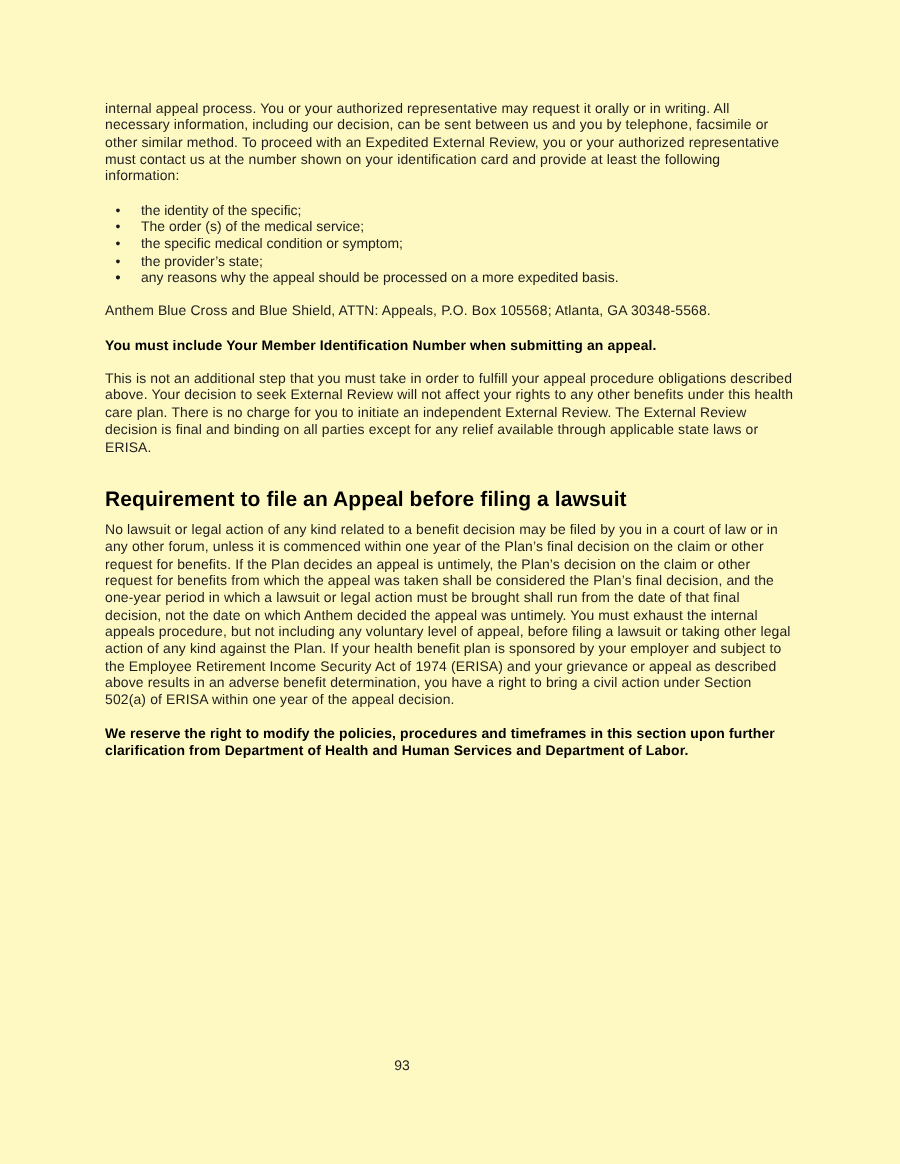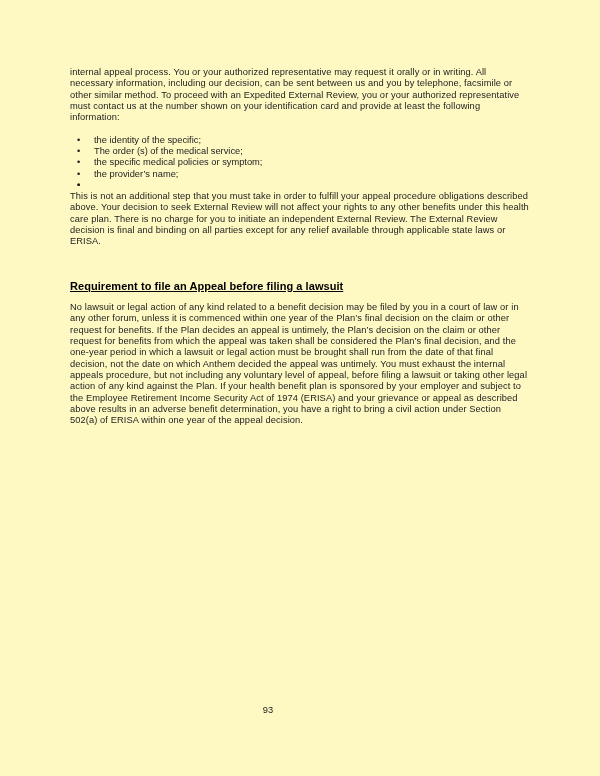--- a/index.html
+++ b/index.html
@@ -58,27 +58,26 @@
   }
   ul.bullet-list li .bullet-dot {
     position: absolute;
     left: 7px;
     top: 0;
     font-size: 9.3px;
     line-height: 11.35px;
     color: #1c1c1c;
   }
   h2.section-heading {
-    font-size: 11px;
+    font-size: 14px;
     line-height: 13px;
     font-weight: bold;
-    margin: 16px 0 9px 0;
+    margin: 6px 0 9px 0;
     color: #000000;
     letter-spacing: 0.005em;
-    text-decoration: underline;
   }
   .spacer-sm { height: 5px; }
   .page-number {
     position: absolute;
     left: 0;
     top: 705px;
     width: 536px;
     text-align: center;
     font-size: 9.3px;
     line-height: 11px;
@@ -98,42 +97,46 @@
       <li>
         <span class="bullet-dot">•</span>
         <span>the identity of the specific;</span>
       </li>
       <li>
         <span class="bullet-dot">•</span>
         <span>The order (s) of the medical service;</span>
       </li>
       <li>
         <span class="bullet-dot">•</span>
-        <span>the specific medical policies or symptom;</span>
+        <span>the specific medical condition or symptom;</span>
       </li>
       <li>
         <span class="bullet-dot">•</span>
-        <span>the provider’s name;</span>
+        <span>the provider’s state;</span>
       </li>
       <li>
         <span class="bullet-dot">•</span>
       </li>
       <li>
         <span class="bullet-dot">•</span>
+        <span>any reasons why the appeal should be processed on a more expedited basis.</span>
       </li>
     </ul>
 
 
+    <p class="body-para">Anthem Blue Cross and Blue Shield, ATTN: Appeals, P.O. Box 105568; Atlanta, GA 30348-5568.</p>
 
+    <p class="body-para bold">You must include Your Member Identification Number when submitting an appeal.</p>
 
     <p class="body-para">This is not an additional step that you must take in order to fulfill your appeal procedure obligations described above. Your decision to seek External Review will not affect your rights to any other benefits under this health care plan.  There is no charge for you to initiate an independent External Review. The External Review decision is final and binding on all parties except for any relief available through applicable state laws or ERISA.</p>
 
     <div class="spacer-sm"></div>
 
     <h2 class="section-heading">Requirement to file an Appeal before filing a lawsuit</h2>
 
     <p class="body-para">No lawsuit or legal action of any kind related to a benefit decision may be filed by you in a court of law or in any other forum, unless it is commenced within one year of the Plan’s final decision on the claim or other request for benefits.  If the Plan decides an appeal is untimely, the Plan’s decision on the claim or other request for benefits from which the appeal was taken shall be considered the Plan’s final decision, and the one-year period in which a lawsuit or legal action must be brought shall run from the date of that final decision, not the date on which Anthem decided the appeal was untimely. You must exhaust the internal appeals procedure, but not including any voluntary level of appeal, before filing a lawsuit or taking other legal action of any kind against the Plan.  If your health benefit plan is sponsored by your employer and subject to the Employee Retirement Income Security Act of 1974 (ERISA) and your grievance or appeal as described above results in an adverse benefit determination, you have a right to bring a civil action under Section 502(a) of ERISA within one year of the appeal decision.</p>
 
+    <p class="body-para bold">We reserve the right to modify the policies, procedures and timeframes in this section upon further clarification from Department of Health and Human Services and Department of Labor.</p>
 
   </div>
 
   <div class="page-number">93</div>
 </div>
 
 </body></html>

